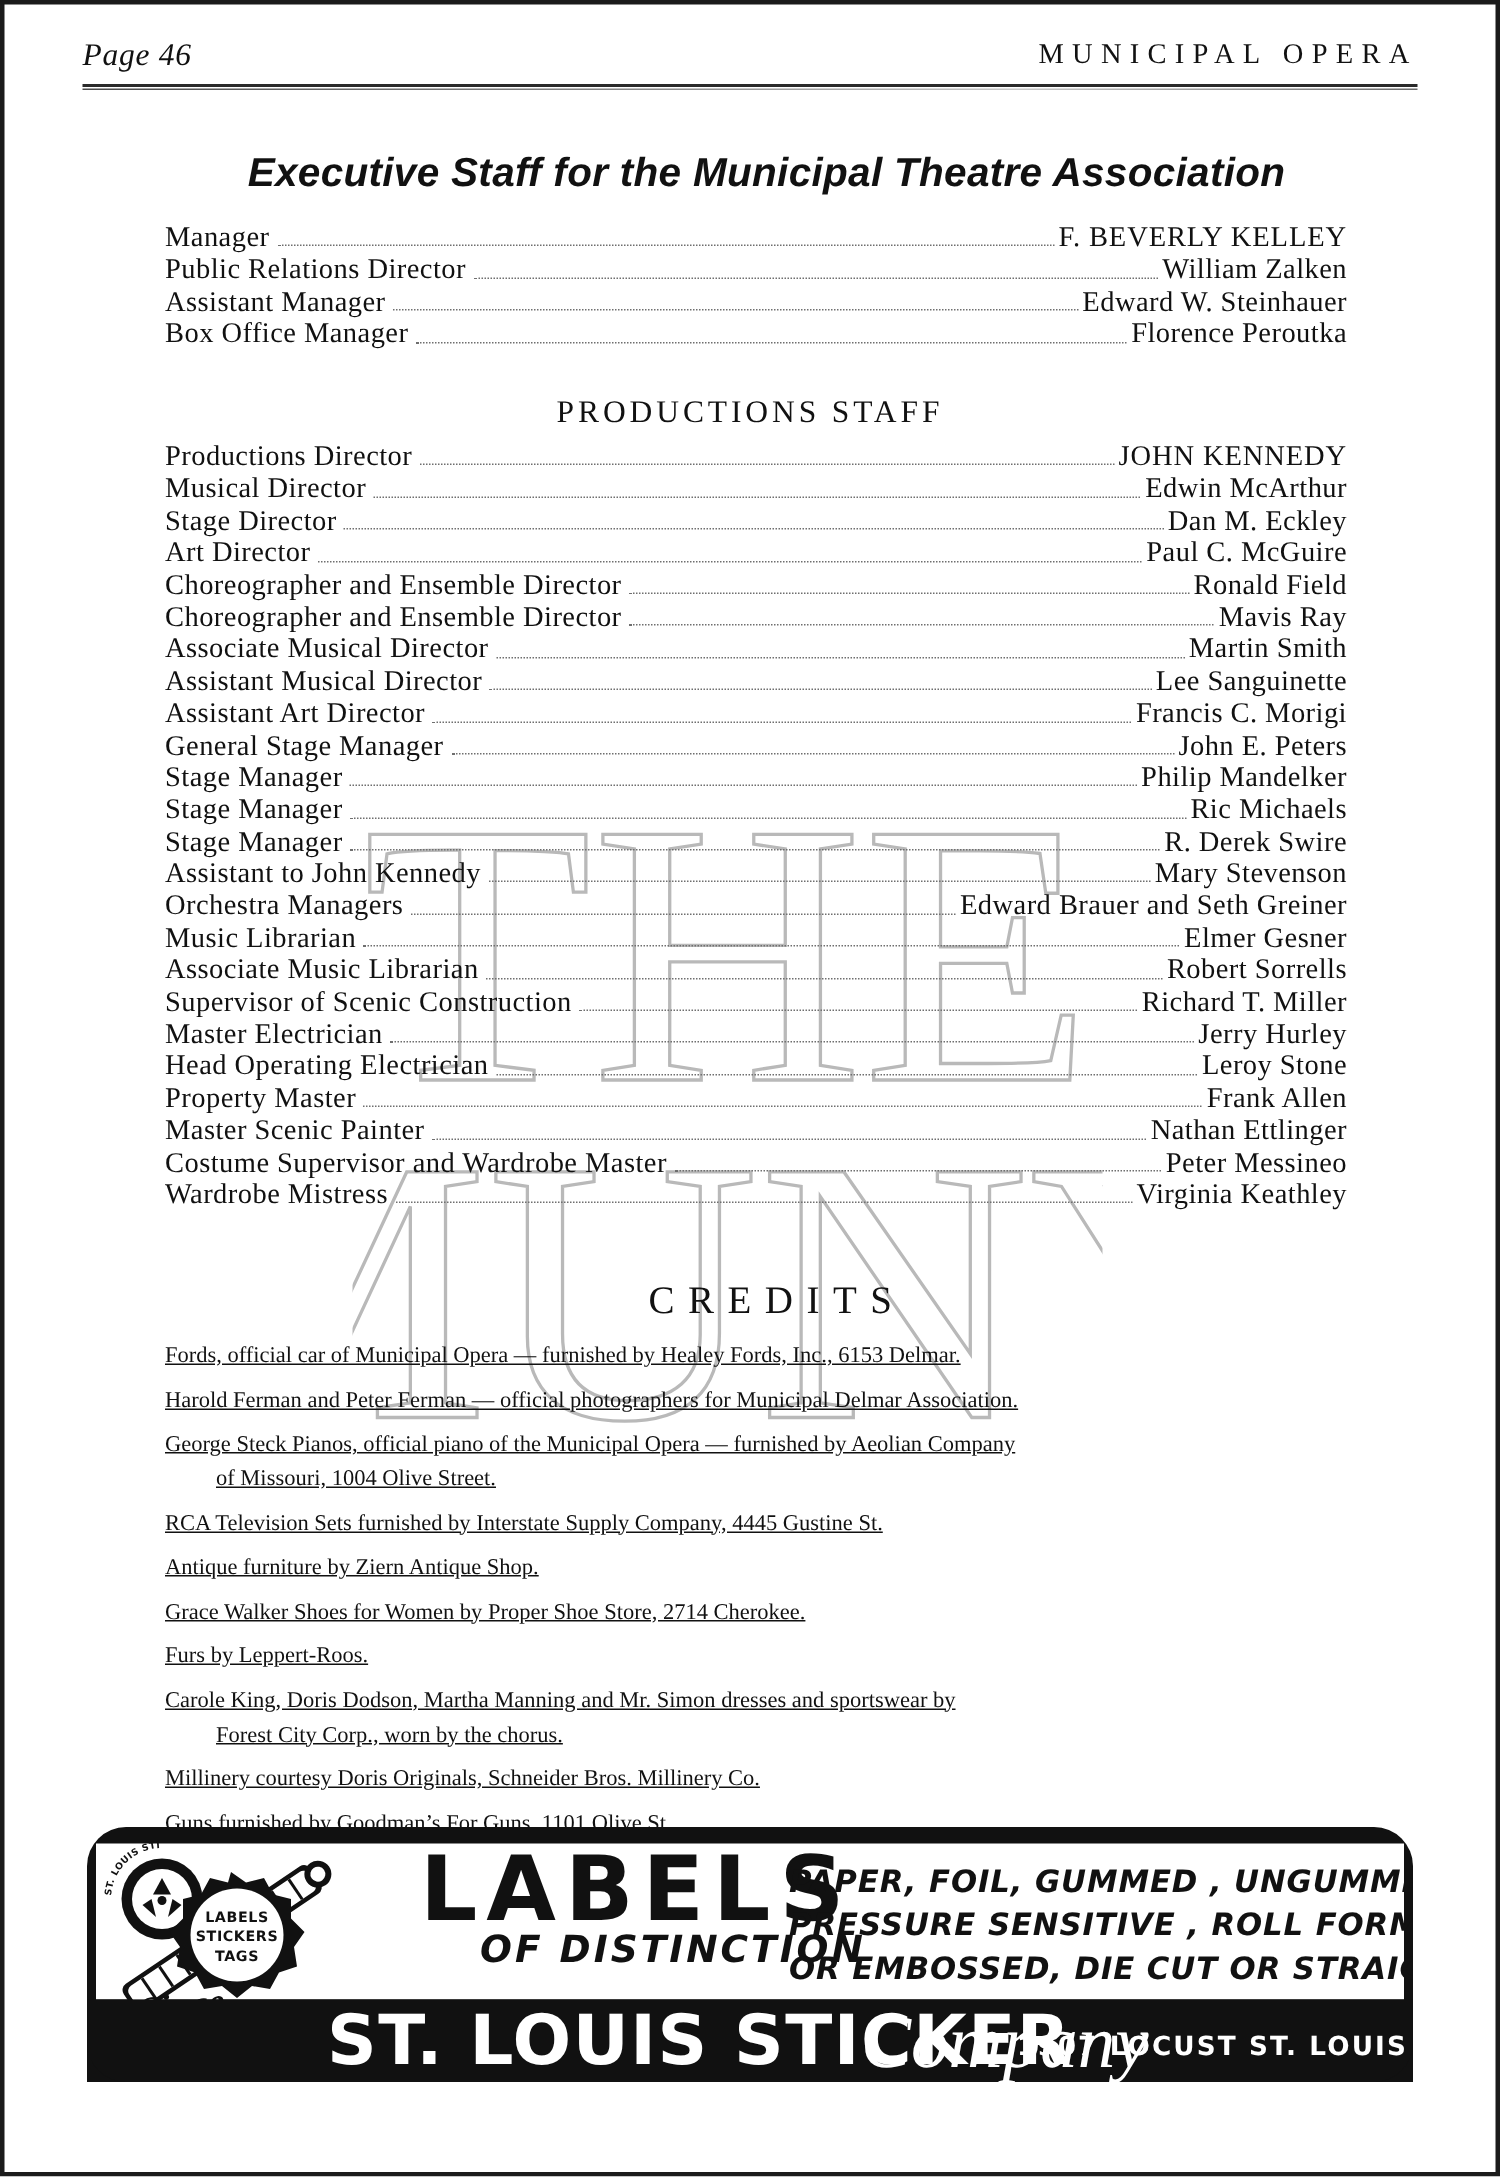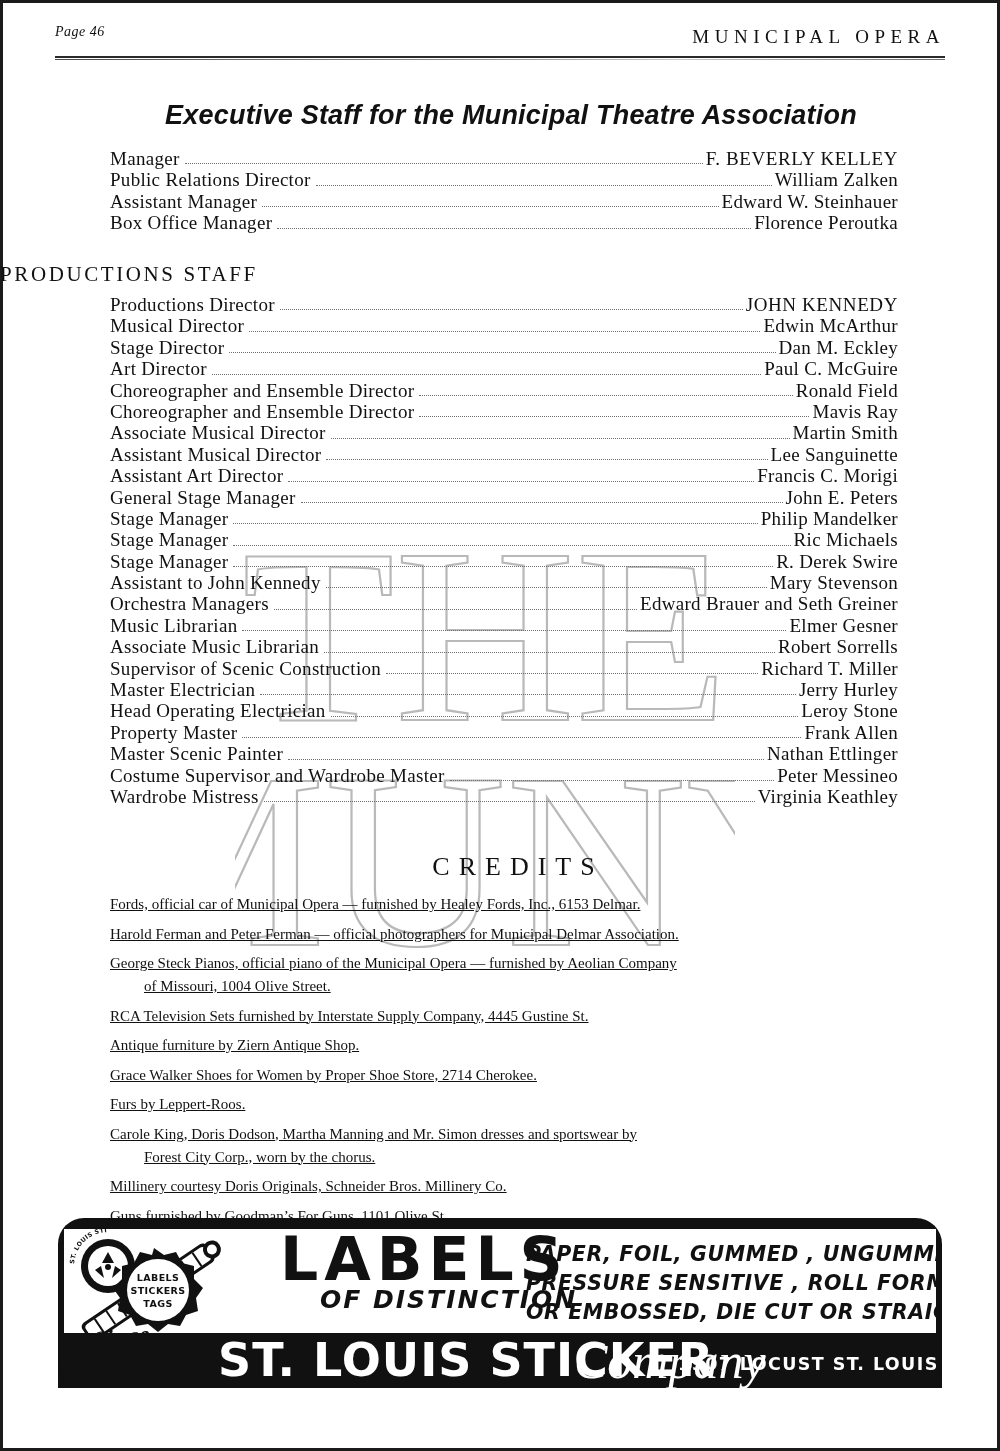--- a/index.html
+++ b/index.html
@@ -17,21 +17,21 @@
   .page{
     position:absolute;left:0;top:0;width:1000px;height:1451px;
     box-sizing:border-box;
   }
   
   .runhead{
     position:absolute;left:55px;top:24px;width:890px;height:34px;
   }
   .runhead .folio{
     position:absolute;left:0;top:0;
-    font-style:italic;font-size:14px;letter-spacing:.5px;
+    font-style:italic;font-size:21px;letter-spacing:.5px;
   }
   .runhead .pubname{
     position:absolute;right:0;top:2px;
     font-size:19px;letter-spacing:5.5px;
   }
   .rule{
     position:absolute;left:55px;top:56px;width:890px;height:0;
     border-top:2px solid #2a2a2a;
   }
   .rule::after{
@@ -51,21 +51,21 @@
   }
 
   
   .sec-title{
     position:absolute;left:0;width:1000px;text-align:center;
     font-family:"Liberation Sans","DejaVu Sans",sans-serif;
     font-style:italic;font-weight:700;font-size:27px;
     letter-spacing:.2px;z-index:2;
   }
   .sub-title{
-    position:absolute;left:0;width:1000px;
+    position:absolute;left:0;width:1000px;text-align:center;
     font-size:21px;letter-spacing:2.6px;z-index:2;
   }
   .credits-title{
     position:absolute;left:0;width:1000px;text-align:center;
     font-size:26px;letter-spacing:9px;z-index:2;padding-left:18px;
   }
 
   
   .roster{
     position:absolute;left:110px;width:788px;z-index:2;

